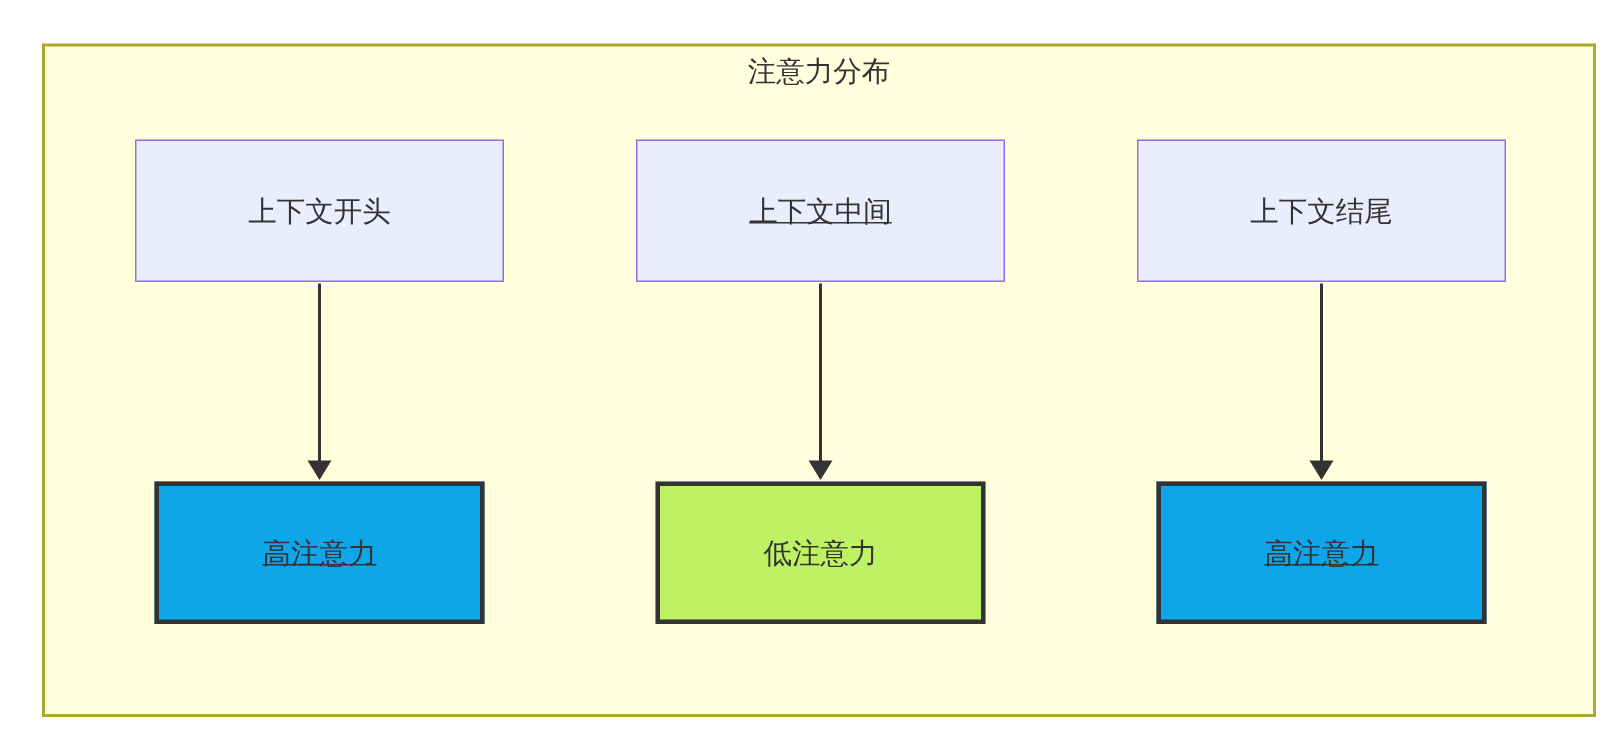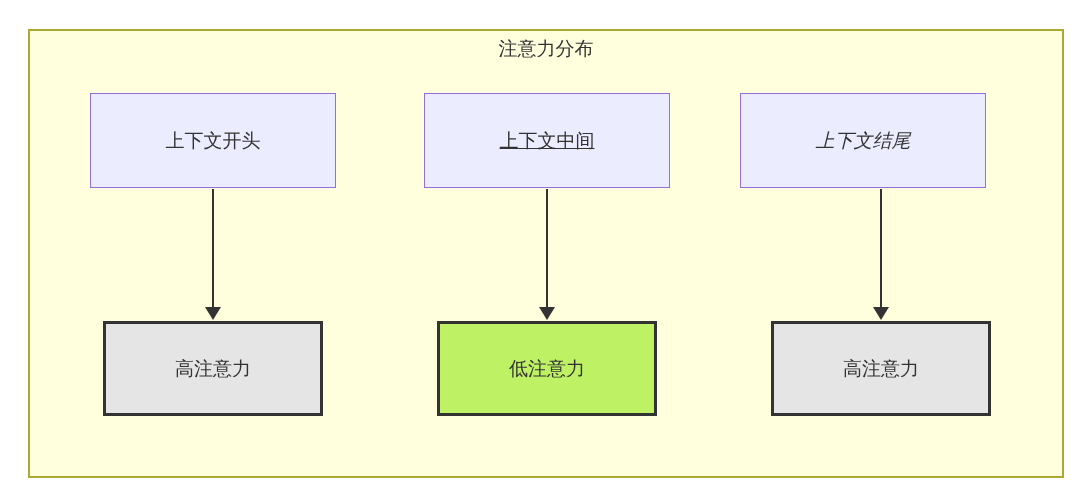--- a/index.html
+++ b/index.html
@@ -52,26 +52,26 @@
     top: 93px;
     background: #ececff;
     border: 1.5px solid #9370db;
   }
   .node.result {
     width: 220px;
     height: 95px;
     top: 321px;
     border: 3px solid #333333;
   }
-  .node.high { background: #e5e5e5; }
+  .node.high { background: #0ea5e9; text-decoration: underline; }
   .node.low  { background: #bef264; }
 
   #node-ctx-1 { left: 90px; }
   #node-ctx-2 { left: 424px; text-decoration: underline; }
-  #node-ctx-3 { left: 740px; font-style: italic; }
+  #node-ctx-3 { left: 758px; }
   #node-res-1 { left: 103px; }
   #node-res-2 { left: 437px; }
   #node-res-3 { left: 771px; }
 
   .arrows {
     position: absolute;
     left: 0;
     top: 0;
     width: 1080px;
     height: 496px;

